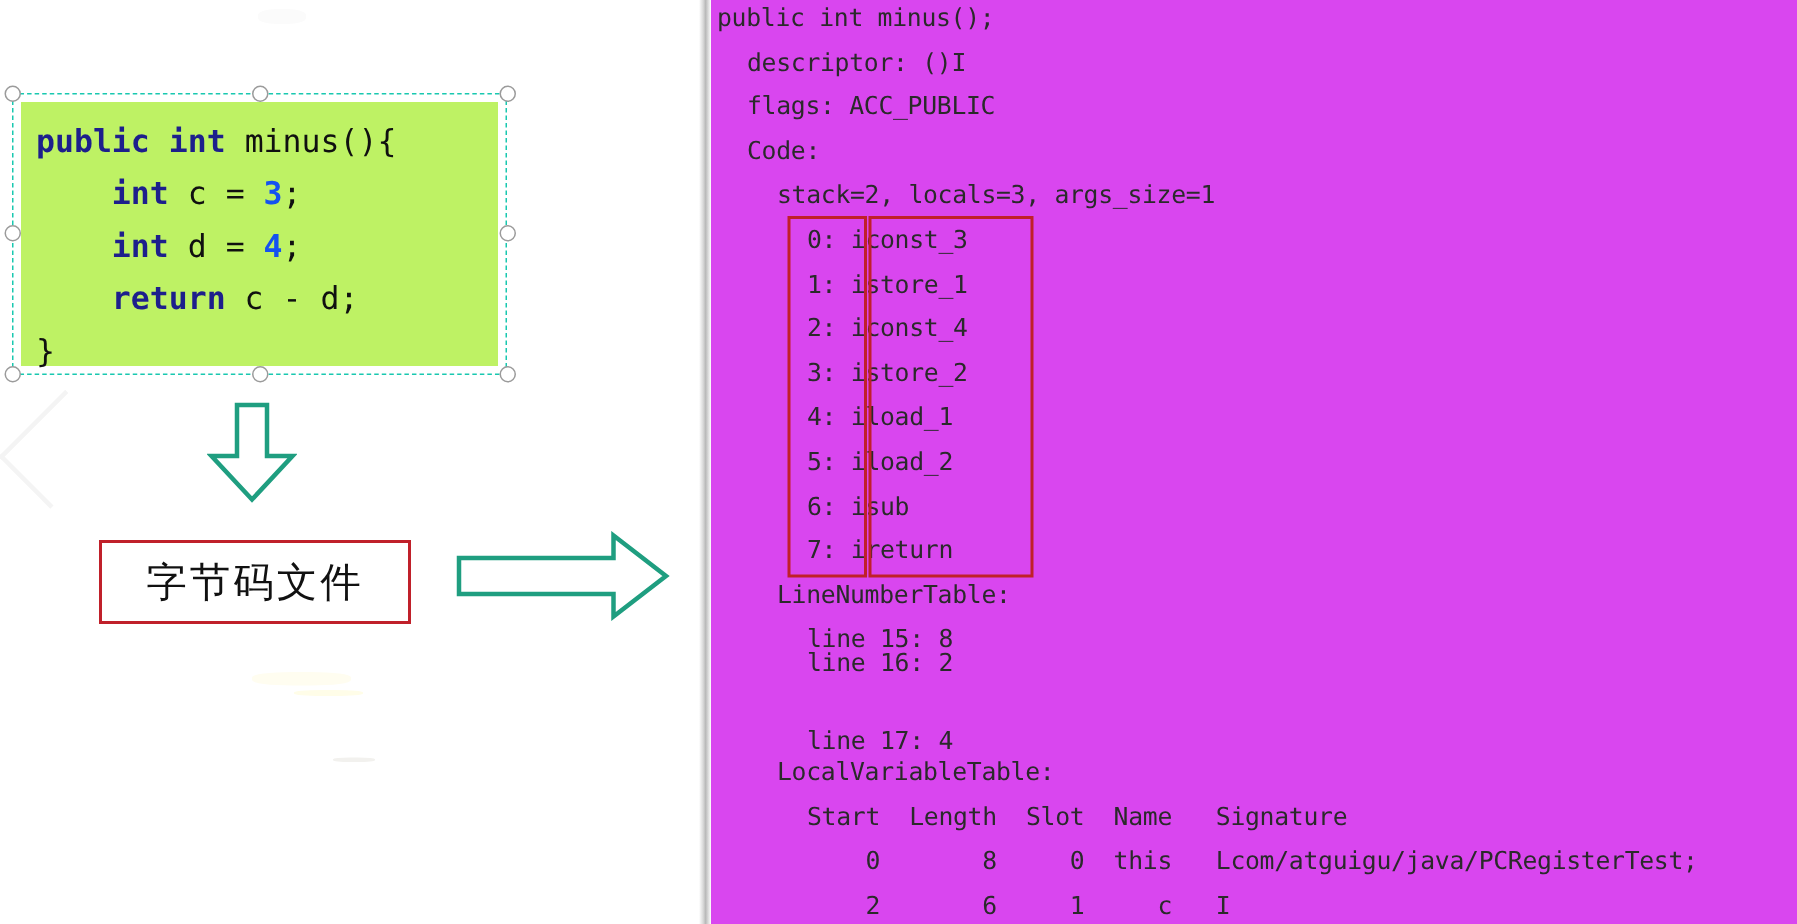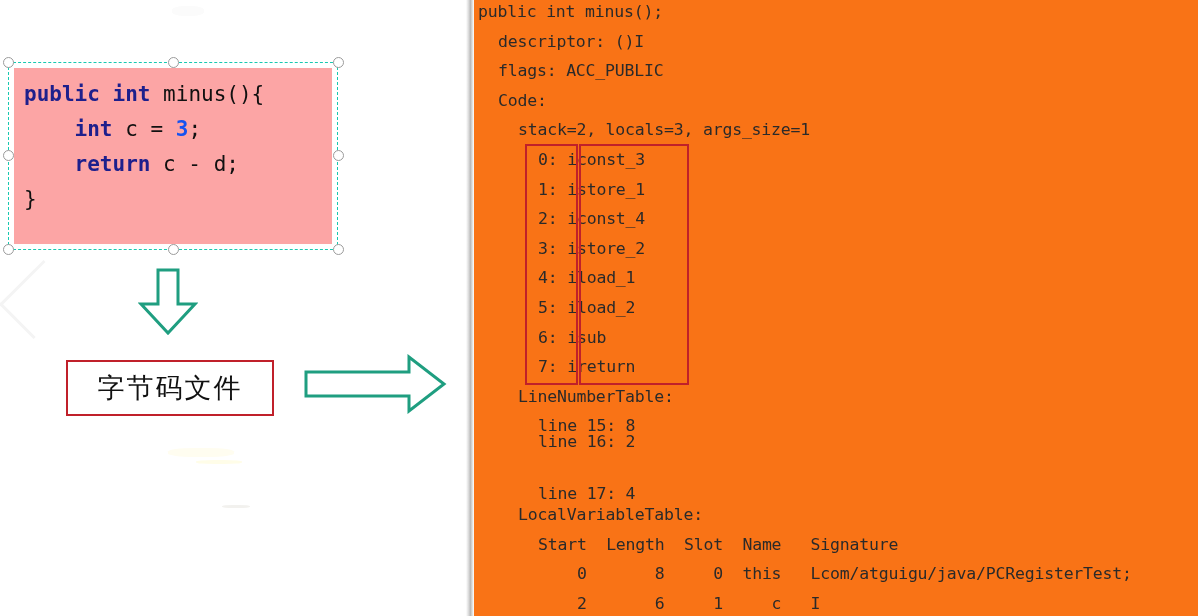--- a/index.html
+++ b/index.html
@@ -55,21 +55,21 @@
   .sel-border {
     position: absolute;
     left: 0; top: 0; right: 0; bottom: 0;
     border: 1px dashed #19c8b0;
     box-sizing: border-box;
   }
   #code-shape {
     position: absolute;
     left: 6px; top: 6px;
     width: 318px; height: 176px;
-    background: #fca5a5;
+    background: #bef264;
     box-sizing: border-box;
   }
   #code-shape .code-line {
     font-family: "DejaVu Sans Mono", "Liberation Mono", monospace;
     font-size: 21px;
     line-height: 35px;
     white-space: pre;
     letter-spacing: 0px;
     color: #101010;
   }
@@ -126,21 +126,21 @@
     left: 466px; top: 0;
     width: 8px; height: 616px;
     background: linear-gradient(to right, #ffffff 0%, #d8d8d8 35%, #b9b9b9 55%, #ffffff 100%);
   }
 
   
   #right-panel {
     position: absolute;
     left: 474px; top: 0;
     width: 724px; height: 616px;
-    background: #f97316;
+    background: #d946ef;
     overflow: hidden;
   }
   .javap-line {
     position: absolute;
     font-family: "DejaVu Sans Mono", "Liberation Mono", monospace;
     font-size: 16.5px;
     line-height: 19px;
     color: #2a2a2a;
     white-space: pre;
     letter-spacing: -0.2px;
@@ -168,20 +168,21 @@
     <div class="watermark-smudge smudge-b"></div>
     <div class="watermark-smudge smudge-c"></div>
     <div class="watermark-smudge smudge-d"></div>
 
     <div id="code-shape-wrap">
       <div class="sel-border"></div>
       <div id="code-shape">
         <div class="code-body">
           <div class="code-line"><span class="kw">public</span><span class="id"> </span><span class="kw">int</span><span class="id"> minus(){</span></div>
           <div class="code-line"><span class="id">    </span><span class="kw">int</span><span class="id"> c = </span><span class="num">3</span><span class="id">;</span></div>
+          <div class="code-line"><span class="id">    </span><span class="kw">int</span><span class="id"> d = </span><span class="num">4</span><span class="id">;</span></div>
           <div class="code-line"><span class="id">    </span><span class="kw">return</span><span class="id"> c - d;</span></div>
           <div class="code-line"><span class="id">}</span></div>
         </div>
       </div>
       <div class="handle h-tl"></div>
       <div class="handle h-tc"></div>
       <div class="handle h-tr"></div>
       <div class="handle h-ml"></div>
       <div class="handle h-mr"></div>
       <div class="handle h-bl"></div>

